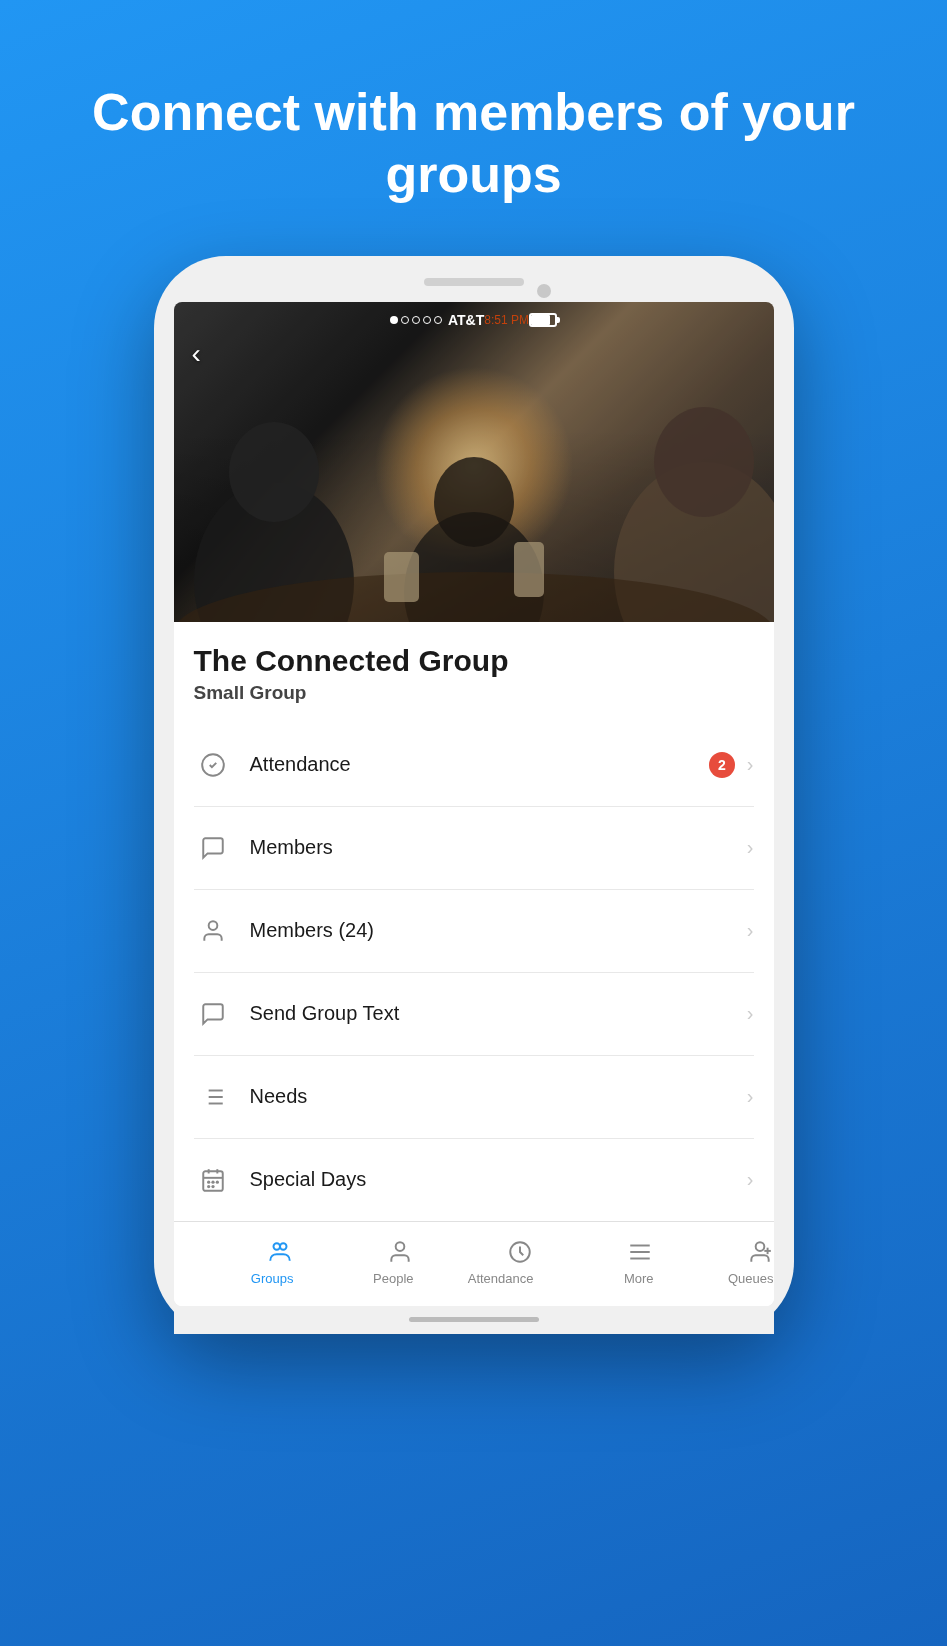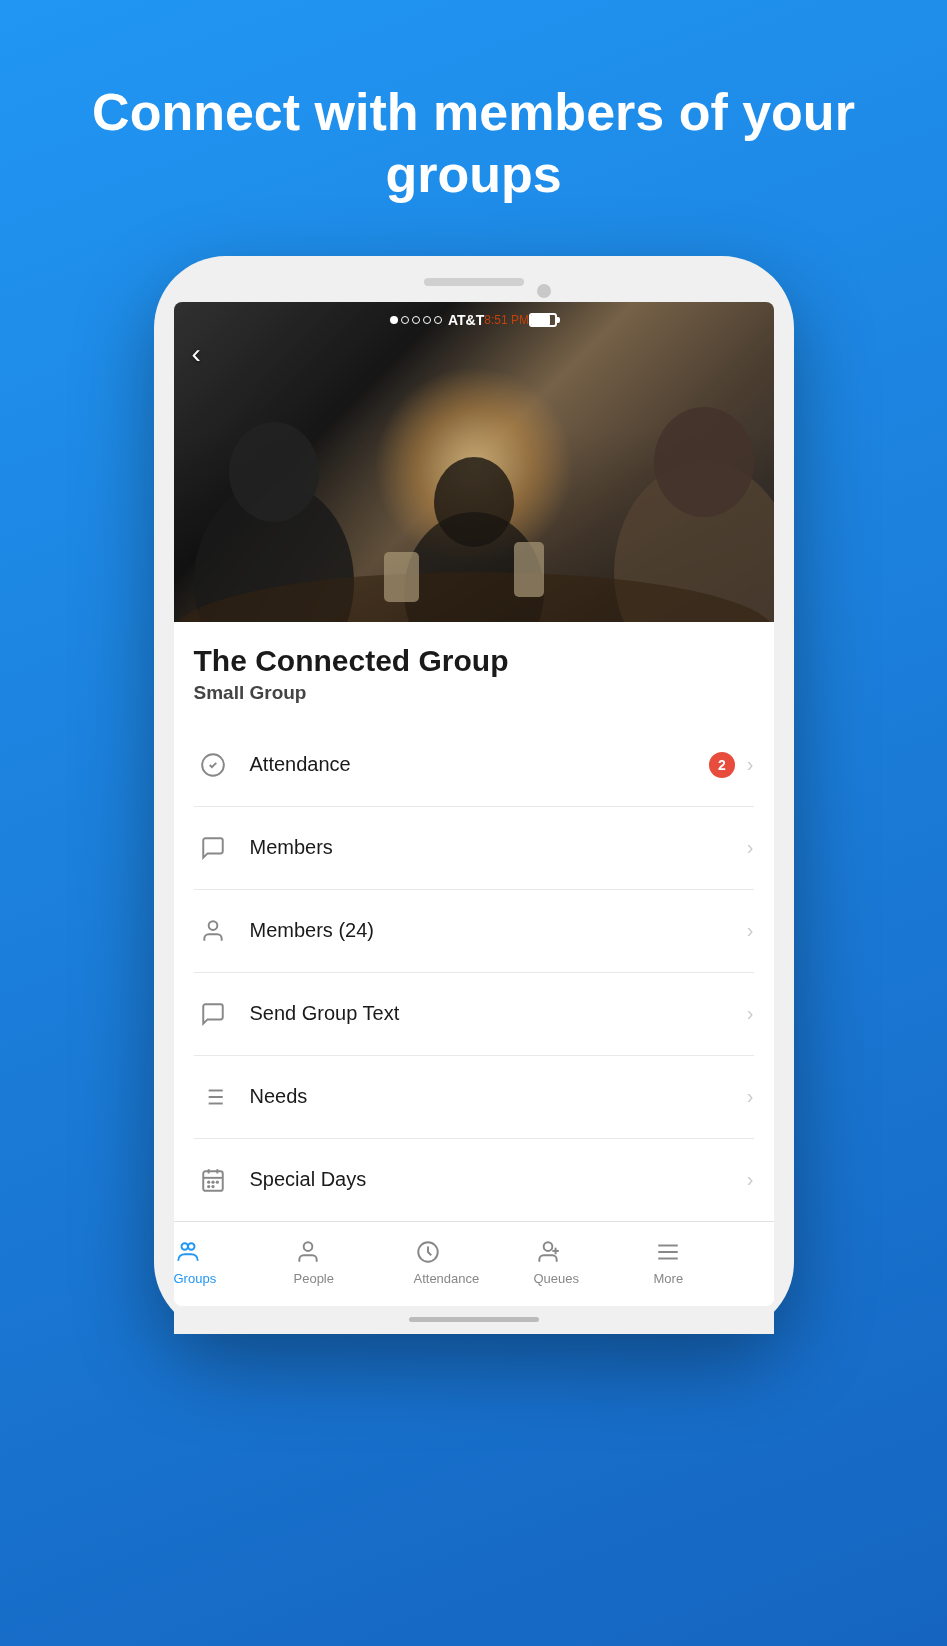--- a/index.html
+++ b/index.html
@@ -277,21 +277,21 @@
       border-top: 1px solid #e0e0e0;
       display: flex;
       align-items: stretch;
       padding: 10px 0 14px 0;
     }
 
     .nav-item {
       flex: 1;
       display: flex;
       flex-direction: column;
-      align-items: flex-start;
+      align-items: flex-end;
       justify-content: center;
       gap: 5px;
       cursor: pointer;
       padding: 6px 0;
     }
 
     .nav-icon {
       width: 28px;
       height: 28px;
       display: flex;
@@ -514,40 +514,40 @@
             <circle cx="12" cy="12" r="9"></circle>
             <polyline points="12 7 12 12 15 15"></polyline>
           </svg>
         </div>
         <span class="nav-label">Attendance</span>
       </div>
 
       <div class="nav-item">
         <div class="nav-icon">
           <svg viewBox="0 0 24 24">
+            <line x1="3" y1="6" x2="21" y2="6"></line>
+            <line x1="3" y1="12" x2="21" y2="12"></line>
+            <line x1="3" y1="18" x2="21" y2="18"></line>
+          </svg>
+        </div>
+        <span class="nav-label">More</span>
+      </div>
+
+      <div class="nav-item">
+        <div class="nav-icon">
+          <svg viewBox="0 0 24 24">
             <path d="M20 21v-2a4 4 0 0 0-4-4H8a4 4 0 0 0-4 4v2"></path>
             <circle cx="12" cy="7" r="4"></circle>
             <line x1="19" y1="8" x2="19" y2="14"></line>
             <line x1="22" y1="11" x2="16" y2="11"></line>
           </svg>
         </div>
         <span class="nav-label">Queues</span>
       </div>
 
-      <div class="nav-item">
-        <div class="nav-icon">
-          <svg viewBox="0 0 24 24">
-            <line x1="3" y1="6" x2="21" y2="6"></line>
-            <line x1="3" y1="12" x2="21" y2="12"></line>
-            <line x1="3" y1="18" x2="21" y2="18"></line>
-          </svg>
-        </div>
-        <span class="nav-label">More</span>
-      </div>
-
     </div>
 
   </div>
 
   <div class="phone-home-bar">
     <div class="phone-home-indicator"></div>
   </div>
 </div>
 
 </body></html>

